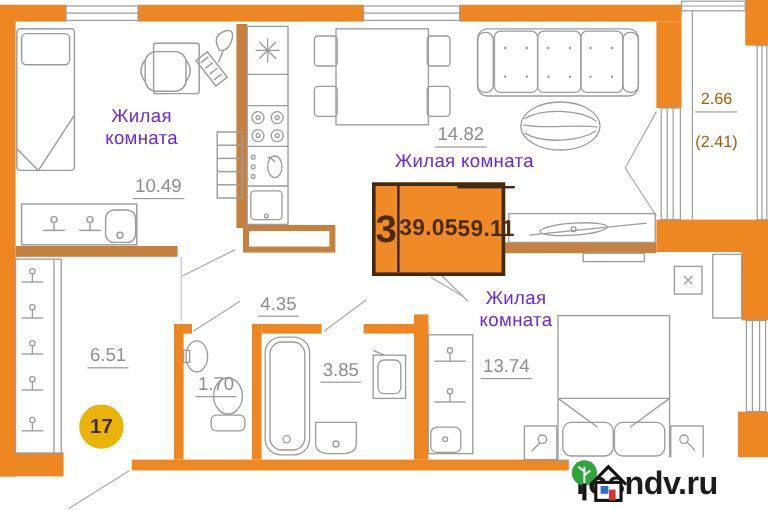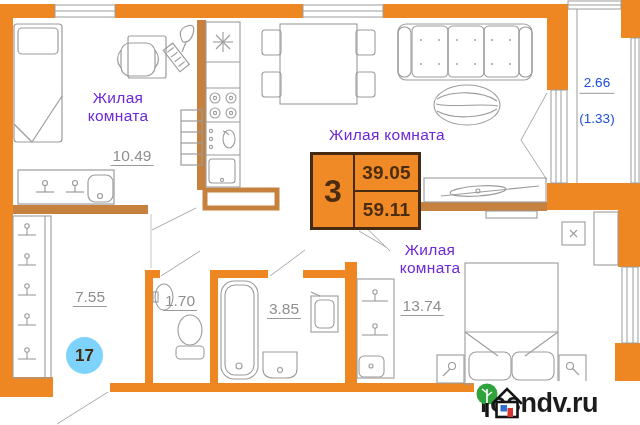--- a/index.html
+++ b/index.html
@@ -2,32 +2,32 @@
 <html><head>
 <meta charset="utf-8">
 <style>
   html,body{margin:0;padding:0;background:#fff;}
   .stage{position:relative;width:640px;height:425px;background:#fff;overflow:hidden;
          font-family:"Liberation Sans",sans-serif;}
   .stage svg{position:absolute;left:0;top:0;}
   .lbl{position:absolute;transform:translate(-50%,-50%);text-align:center;white-space:pre-line;}
   .rname{font-size:15.5px;line-height:1.18;color:#6d28d9;letter-spacing:.3px;font-weight:500;}
   .area{font-size:15.5px;color:#8f8f8f;border-bottom:1.5px solid #9a9a9a;padding:0 2px 1px;}
-  .frac{font-size:13.5px;color:#1d4ed8;line-height:1.25;}
+  .frac{font-size:13.5px;color:#a16207;line-height:1.25;}
   .frac .top{border-bottom:1.4px solid #9a9a9a;padding:0 2px 1px;}
   .infobox{position:absolute;left:310px;top:152px;width:111px;height:78px;background:#F08A26;
            border:3px solid #432a10;box-sizing:border-box;display:flex;color:#4b2c0e;}
   .infobox .n3{width:40px;display:flex;align-items:center;justify-content:center;
                font-size:32px;font-weight:600;border-right:2px solid #432a10;}
-  .infobox .vals{flex:1;display:flex;flex-direction:column;}
+  .infobox .vals{flex:1;display:flex;flex-direction:row;}
   .infobox .vals div{flex:1;display:flex;align-items:center;justify-content:center;
                font-size:19px;font-weight:600;letter-spacing:.2px;}
   .infobox .vals div + div{border-top:2px solid #432a10;}
   .unit{position:absolute;left:66px;top:337px;width:37px;height:37px;border-radius:50%;
-        background:#7dd3fc;display:flex;align-items:center;justify-content:center;
+        background:#eab308;display:flex;align-items:center;justify-content:center;
         font-size:17px;font-weight:700;color:#432a10;}
   .brand{position:absolute;left:474px;top:381px;width:166px;height:44px;background:#fff;
          display:flex;align-items:center;box-sizing:border-box;padding-left:6px;}
   .brand .txt{font-size:27px;font-weight:700;color:#1c1c1c;letter-spacing:-.5px;}
 </style>
 </head>
 <body>
 
 <div class="stage">
 
@@ -268,30 +268,34 @@
         <line x1="577" y1="230" x2="570" y2="237"></line>
       <rect x="594" y="212" width="24" height="53"></rect>
     </g>
   </svg>
 
   <div class="lbl rname" style="left:118px;top:107px">Жилая
 комната</div>
   <div class="lbl" style="left:132px;top:147px">
     <span class="area">10.49</span></div>
 
+  <div class="lbl" style="left:384px;top:104px">
+    <span class="area">14.82</span></div>
   <div class="lbl rname" style="left:387px;top:135px">Жилая комната</div>
 
   <div class="lbl frac" style="left:597px;top:101px">
     <div class="top">2.66</div>
-    <div>(1.33)</div>
+    <div>(2.41)</div>
   </div>
 
+  <div class="lbl" style="left:232px;top:245px">
+    <span class="area">4.35</span></div>
   <div class="lbl" style="left:90px;top:288px">
-    <span class="area">7.55</span></div>
-  <div class="lbl" style="left:180px;top:292px">
+    <span class="area">6.51</span></div>
+  <div class="lbl" style="left:180px;top:312px">
     <span class="area">1.70</span></div>
   <div class="lbl" style="left:284px;top:300px">
     <span class="area">3.85</span></div>
 
   <div class="lbl rname" style="left:430px;top:259px">Жилая
 комната</div>
   <div class="lbl" style="left:422px;top:297px">
     <span class="area">13.74</span></div>
 
   <div class="infobox">

